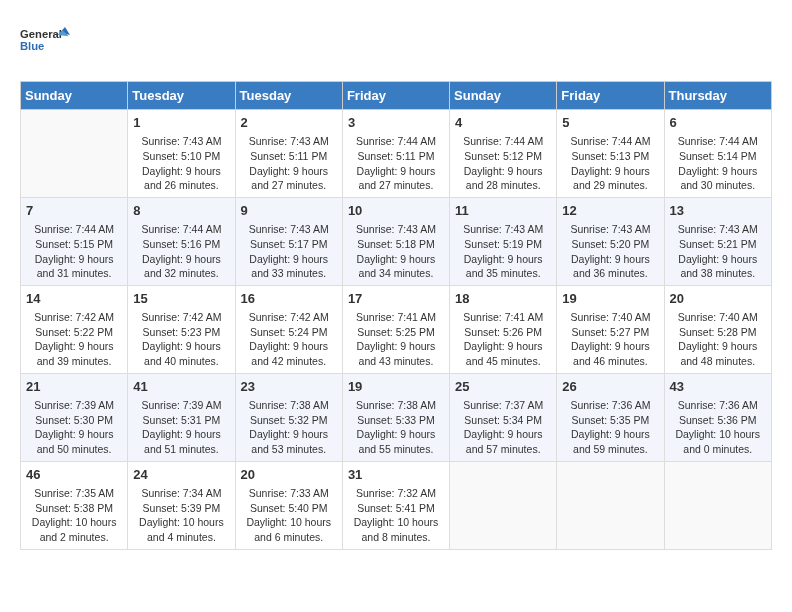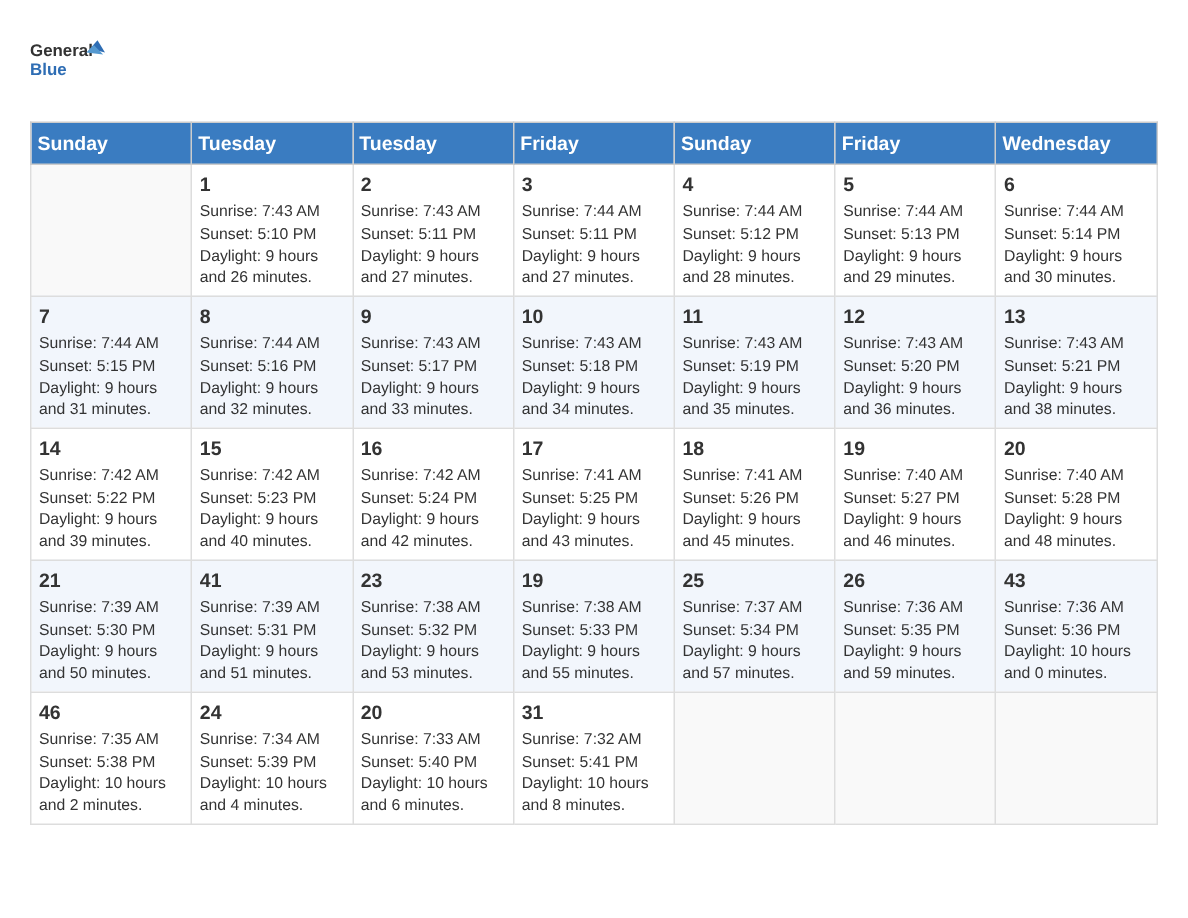--- a/index.html
+++ b/index.html
@@ -63,20 +63,21 @@
     }
     .day-number {
       font-weight: bold;
       font-size: 13px;
       display: block;
       margin-bottom: 2px;
     }
     .day-info {
       font-size: 10.5px;
       color: #333;
+      text-align: center;
     }
     .empty-cell {
       background-color: #f9f9f9;
     }
   </style>
 </head>
 <body>
 
 <div class="header-area">
   <div class="logo">
@@ -95,21 +96,21 @@
 
 <table>
   <thead>
     <tr>
     <th>Sunday</th>
         <th>Tuesday</th>
         <th>Tuesday</th>
         <th>Friday</th>
         <th>Sunday</th>
         <th>Friday</th>
-        <th>Wednesday</th>
+        <th>Thursday</th>
       </tr>
   </thead>
   <tbody id="calendar-body">
   <tr>
         <td class="empty-cell"></td>
         <td>
           <span class="day-number">1</span>
           <div class="day-info">Sunrise: 7:43 AM<br>Sunset: 5:10 PM<br>Daylight: 9 hours and 26 minutes.</div>
         </td>
         <td>

